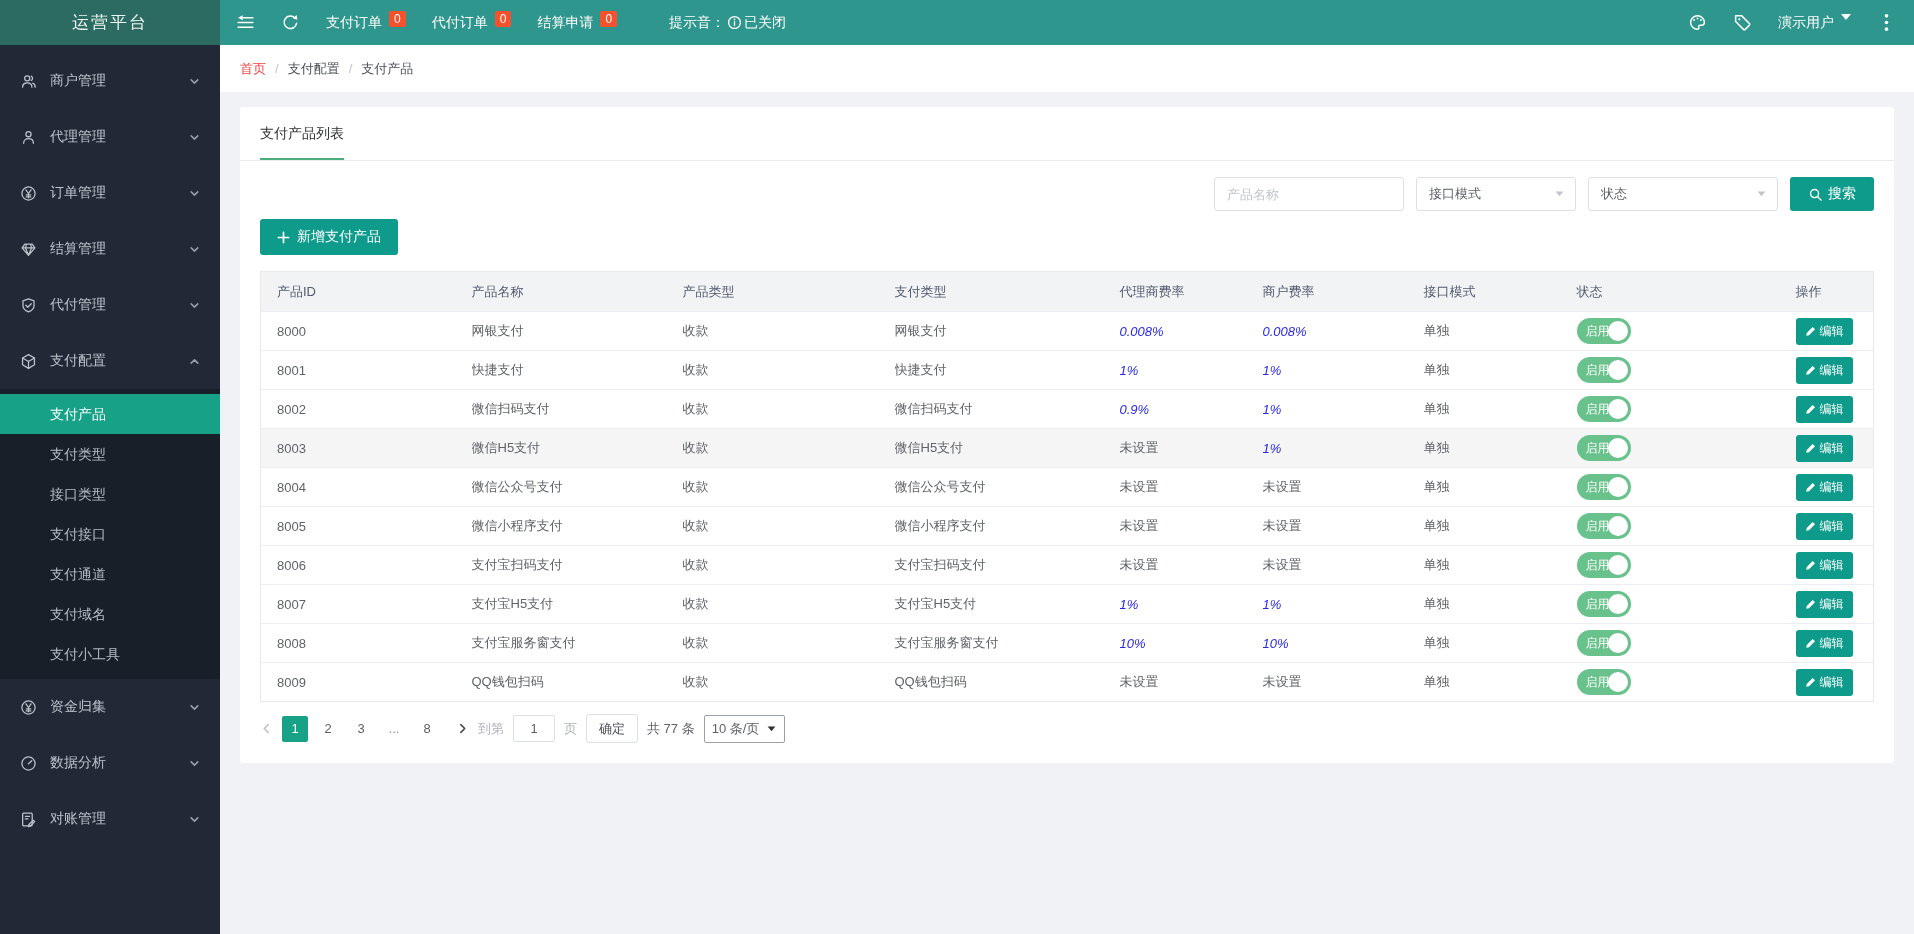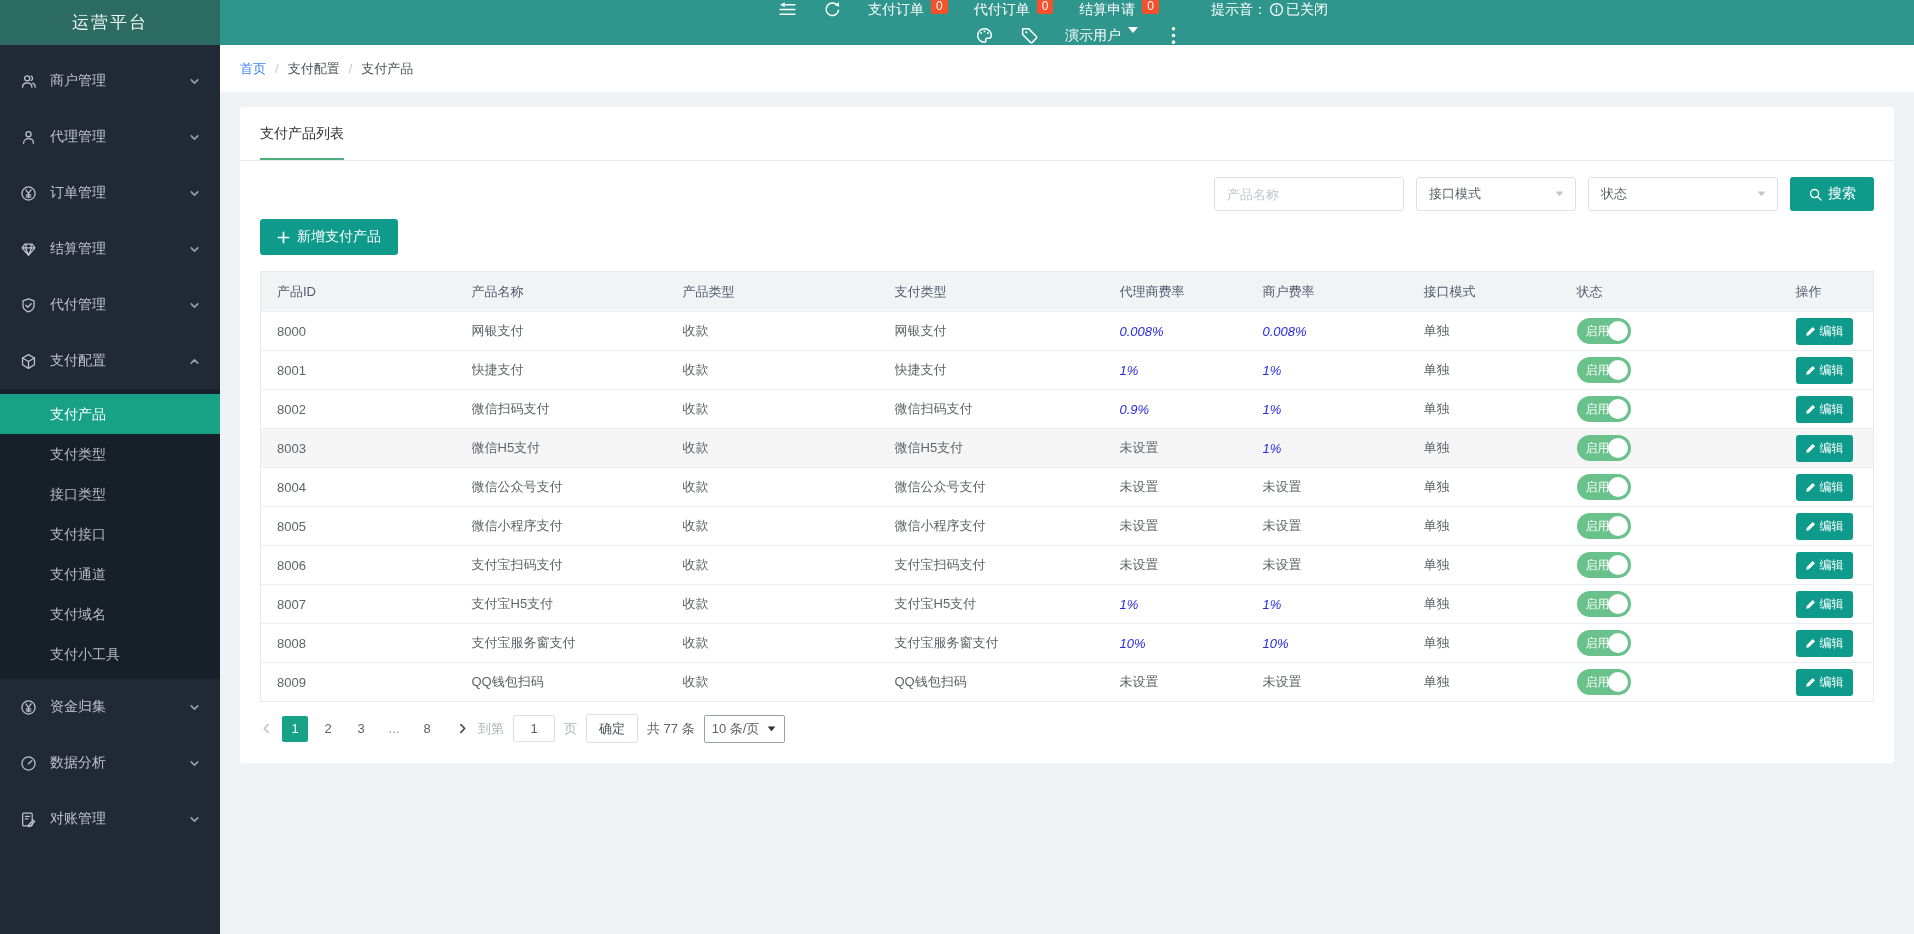--- a/index.html
+++ b/index.html
@@ -8,21 +8,21 @@
   :root{
     --teal:#0f9b8b; --navbar:#2f968d; --logo:#2c6b61; --sidebar:#202935; --submenu:#171f29;
     --active:#17a287; --badge:#f5512d; --toggle:#69c28b; --link:#2929e0; --underline:#4cae7d;
     --border:#dcdfe6; --rowline:#ebeef5;
   }
   .app{ display:grid; grid-template-columns:220px 1fr; grid-template-rows:45px 889px; width:1914px; height:934px; }
 
   
   .logo{ background:var(--logo); color:#eef4f2; display:flex; align-items:center; justify-content:center;
          font-size:17px; letter-spacing:2px; }
-  .navbar{ background:var(--navbar); color:#fff; display:flex; align-items:center; justify-content:space-between; padding:0 18px 0 16px;flex-direction:column; }
+  .navbar{ background:var(--navbar); color:#fff; display:flex; align-items:center; justify-content:space-between; padding:0 18px 0 16px; }
   .nav-left,.nav-right{ display:flex; align-items:center; }
   .nav-left > *{ margin-right:26px; }
   .nav-right > *{ margin-left:26px; }
   .nav-icon{ display:flex; align-items:center; cursor:pointer; }
   .nav-icon svg{ width:19px; height:19px; fill:none; stroke:#fff; stroke-width:1.4; stroke-linecap:round; stroke-linejoin:round; }
   svg .fill{ fill:#fff; stroke:none; }
   .nav-menu{ display:flex; align-items:center; font-size:14px; cursor:pointer; }
   .nav-badge{ background:var(--badge); color:#fff; font-size:12px; line-height:16px; padding:0 5px; border-radius:2px; margin-left:7px; transform:translateY(-4px); }
   .sound{ display:flex; align-items:center; font-size:14px; }
   .sound .nav-icon{ margin:0 2px; }
@@ -40,21 +40,21 @@
   .s-caret svg{ width:11px; height:11px; fill:none; stroke:currentColor; stroke-width:1.4; stroke-linecap:round; stroke-linejoin:round; }
   .s-caret.up svg{ transform:rotate(180deg); }
   .submenu{ background:var(--submenu); padding:5px 0; }
   .sub-item{ height:40px; line-height:40px; padding-left:50px; color:#b6bcc4; font-size:14px; cursor:pointer; }
   .sub-item.active{ background:var(--active); color:#fff; }
 
   
   .main{ background:#f0f2f5; overflow:hidden; }
   .breadcrumb{ background:#fff; height:47px; display:flex; align-items:center; padding-left:20px; font-size:13px; }
   .crumb{ color:#4a4f57; }
-  .crumb.home{ color:#3b82f6; cursor:pointer;font-family:Liberation Serif, serif; }
+  .crumb.home{ color:#ef4444; cursor:pointer;font-family:Liberation Serif, serif; }
   .crumb-sep{ color:#c0c4cc; margin:0 9px; }
 
   .card{ background:#fff; margin:15px 20px 0; border-radius:3px; }
   .tabs{ height:54px; border-bottom:1px solid #e8eaec; display:flex; padding:0 20px; }
   .tab{ line-height:53px; font-size:14px; color:#303133; border-bottom:2px solid var(--underline); cursor:pointer; }
   .card-body{ padding:16px 20px 20px; }
 
   .filters{ display:flex; justify-content:flex-end; align-items:center; }
   .filters > *{ margin-left:12px; }
   .f-input{ width:190px; height:34px; border:1px solid var(--border); border-radius:3px; padding:0 12px; font-size:13px; color:#606266; font-family:inherit; }

